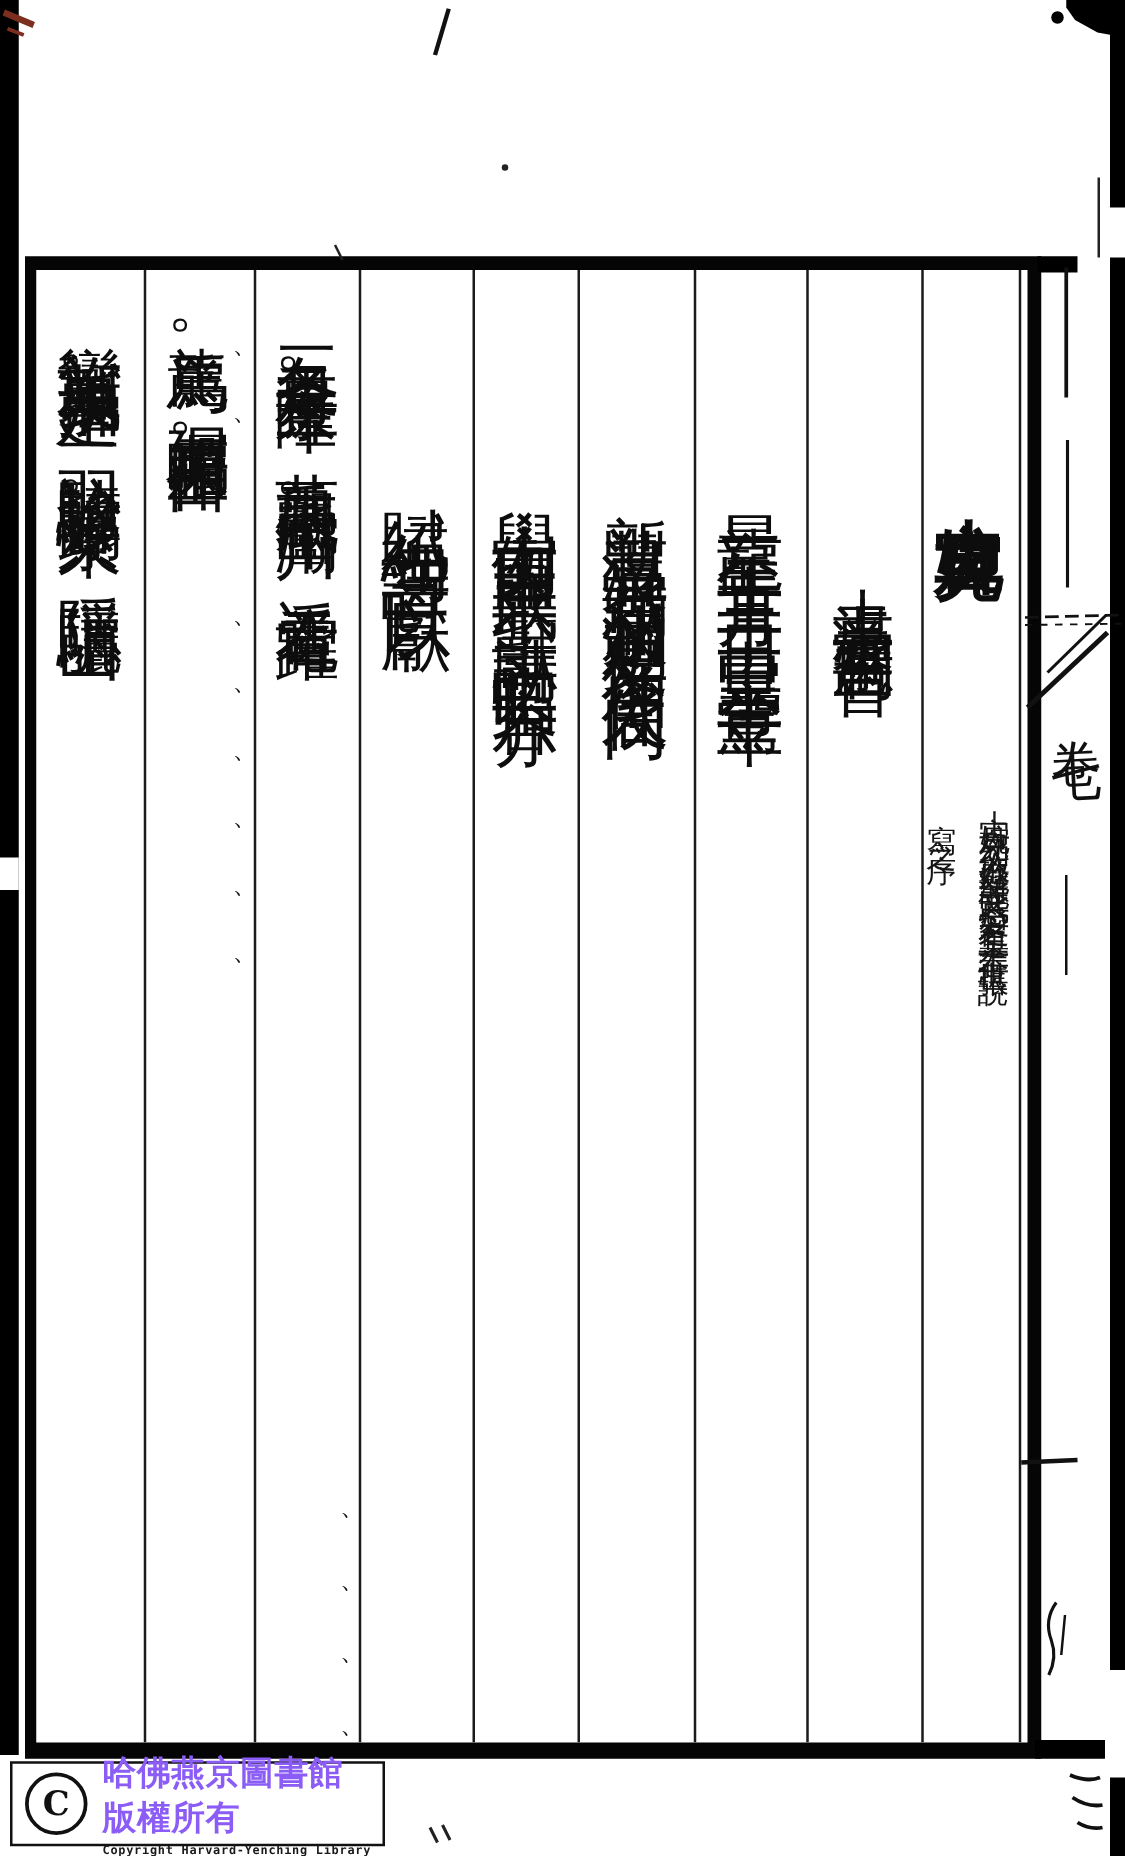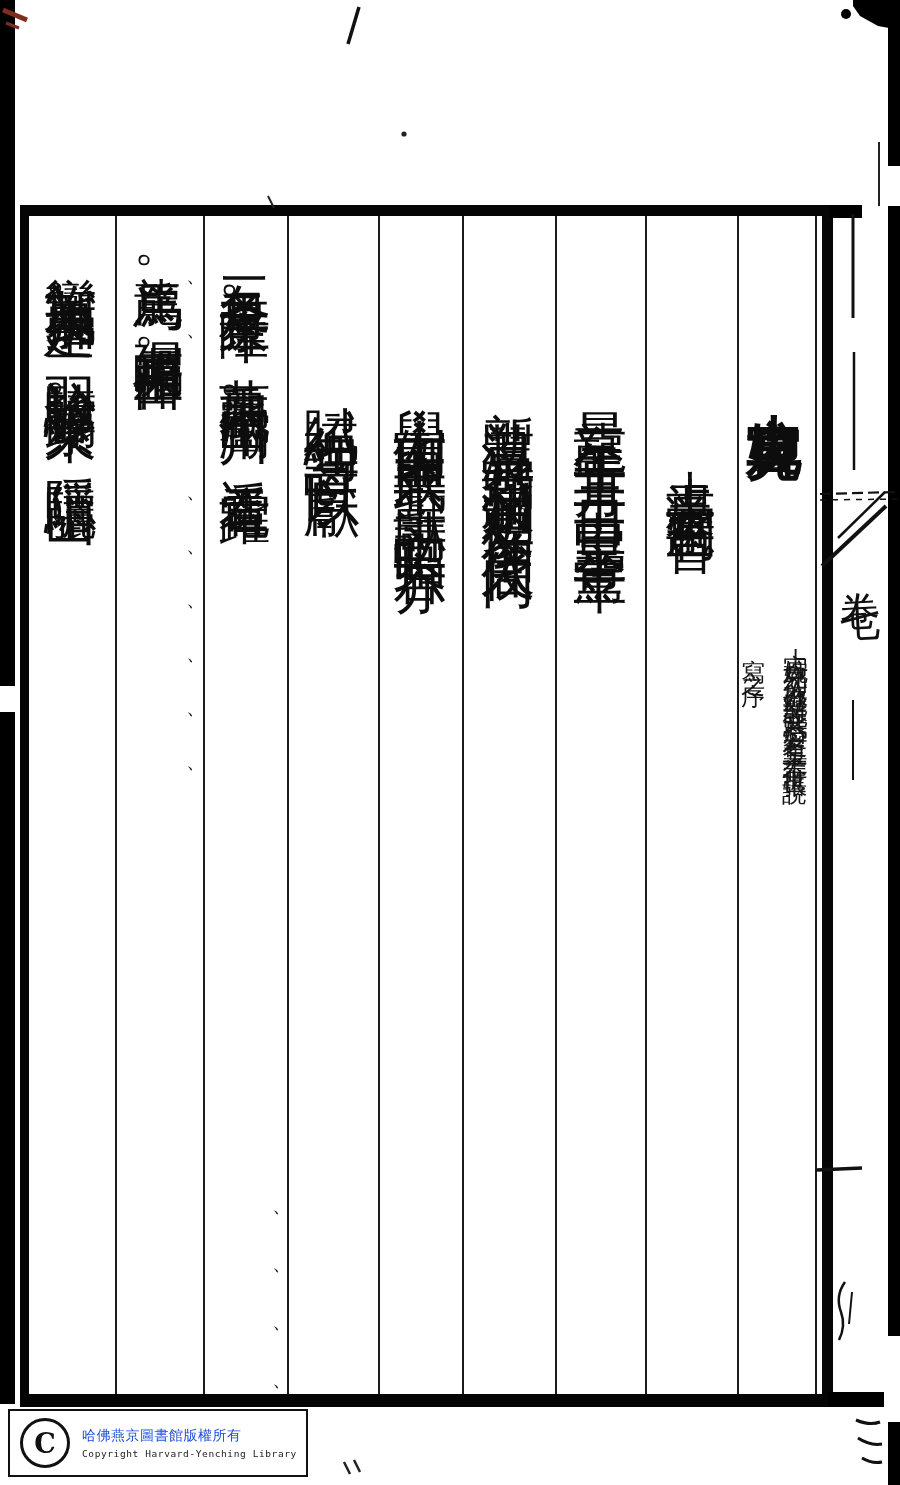--- a/index.html
+++ b/index.html
@@ -40,22 +40,22 @@
     text-orientation:upright;font-size:40px;letter-spacing:10px;line-height:44px;color:#101010;
     transform:rotate(-3deg);}
 
   
   .stamp{position:absolute;left:8px;top:1409px;width:300px;height:68px;box-sizing:border-box;
          border:2.5px solid #111;background:#fff;display:flex;align-items:center;gap:12px;padding:0 8px 0 10px;}
   .stamp-c{width:44px;height:44px;border:3.5px solid #111;border-radius:50%;flex:0 0 auto;
            display:flex;align-items:center;justify-content:center;font-size:27px;font-weight:bold;
            font-family:"DejaVu Serif",serif;}
   .stamp-text{display:flex;flex-direction:column;gap:3px;}
-  .stamp-cn{font-size:14px;font-weight:normal;letter-spacing:0.5px;color:#1d4ed8;}
-  .stamp-en{font-size:9.5px;font-weight:normal;font-family:"DejaVu Sans Mono",monospace;
+  .stamp-cn{font-size:27px;font-weight:bold;letter-spacing:0.5px;color:#8b5cf6;}
+  .stamp-en{font-size:9.5px;font-weight:bold;font-family:"DejaVu Sans Mono",monospace;
             letter-spacing:0.6px;color:#1a1a1a;}
 
   .artifacts{position:absolute;left:0;top:0;pointer-events:none;}
 </style>
 </head>
 <body>
 
 <div class="canvas">
 
   <div class="edge edge-left"></div>

